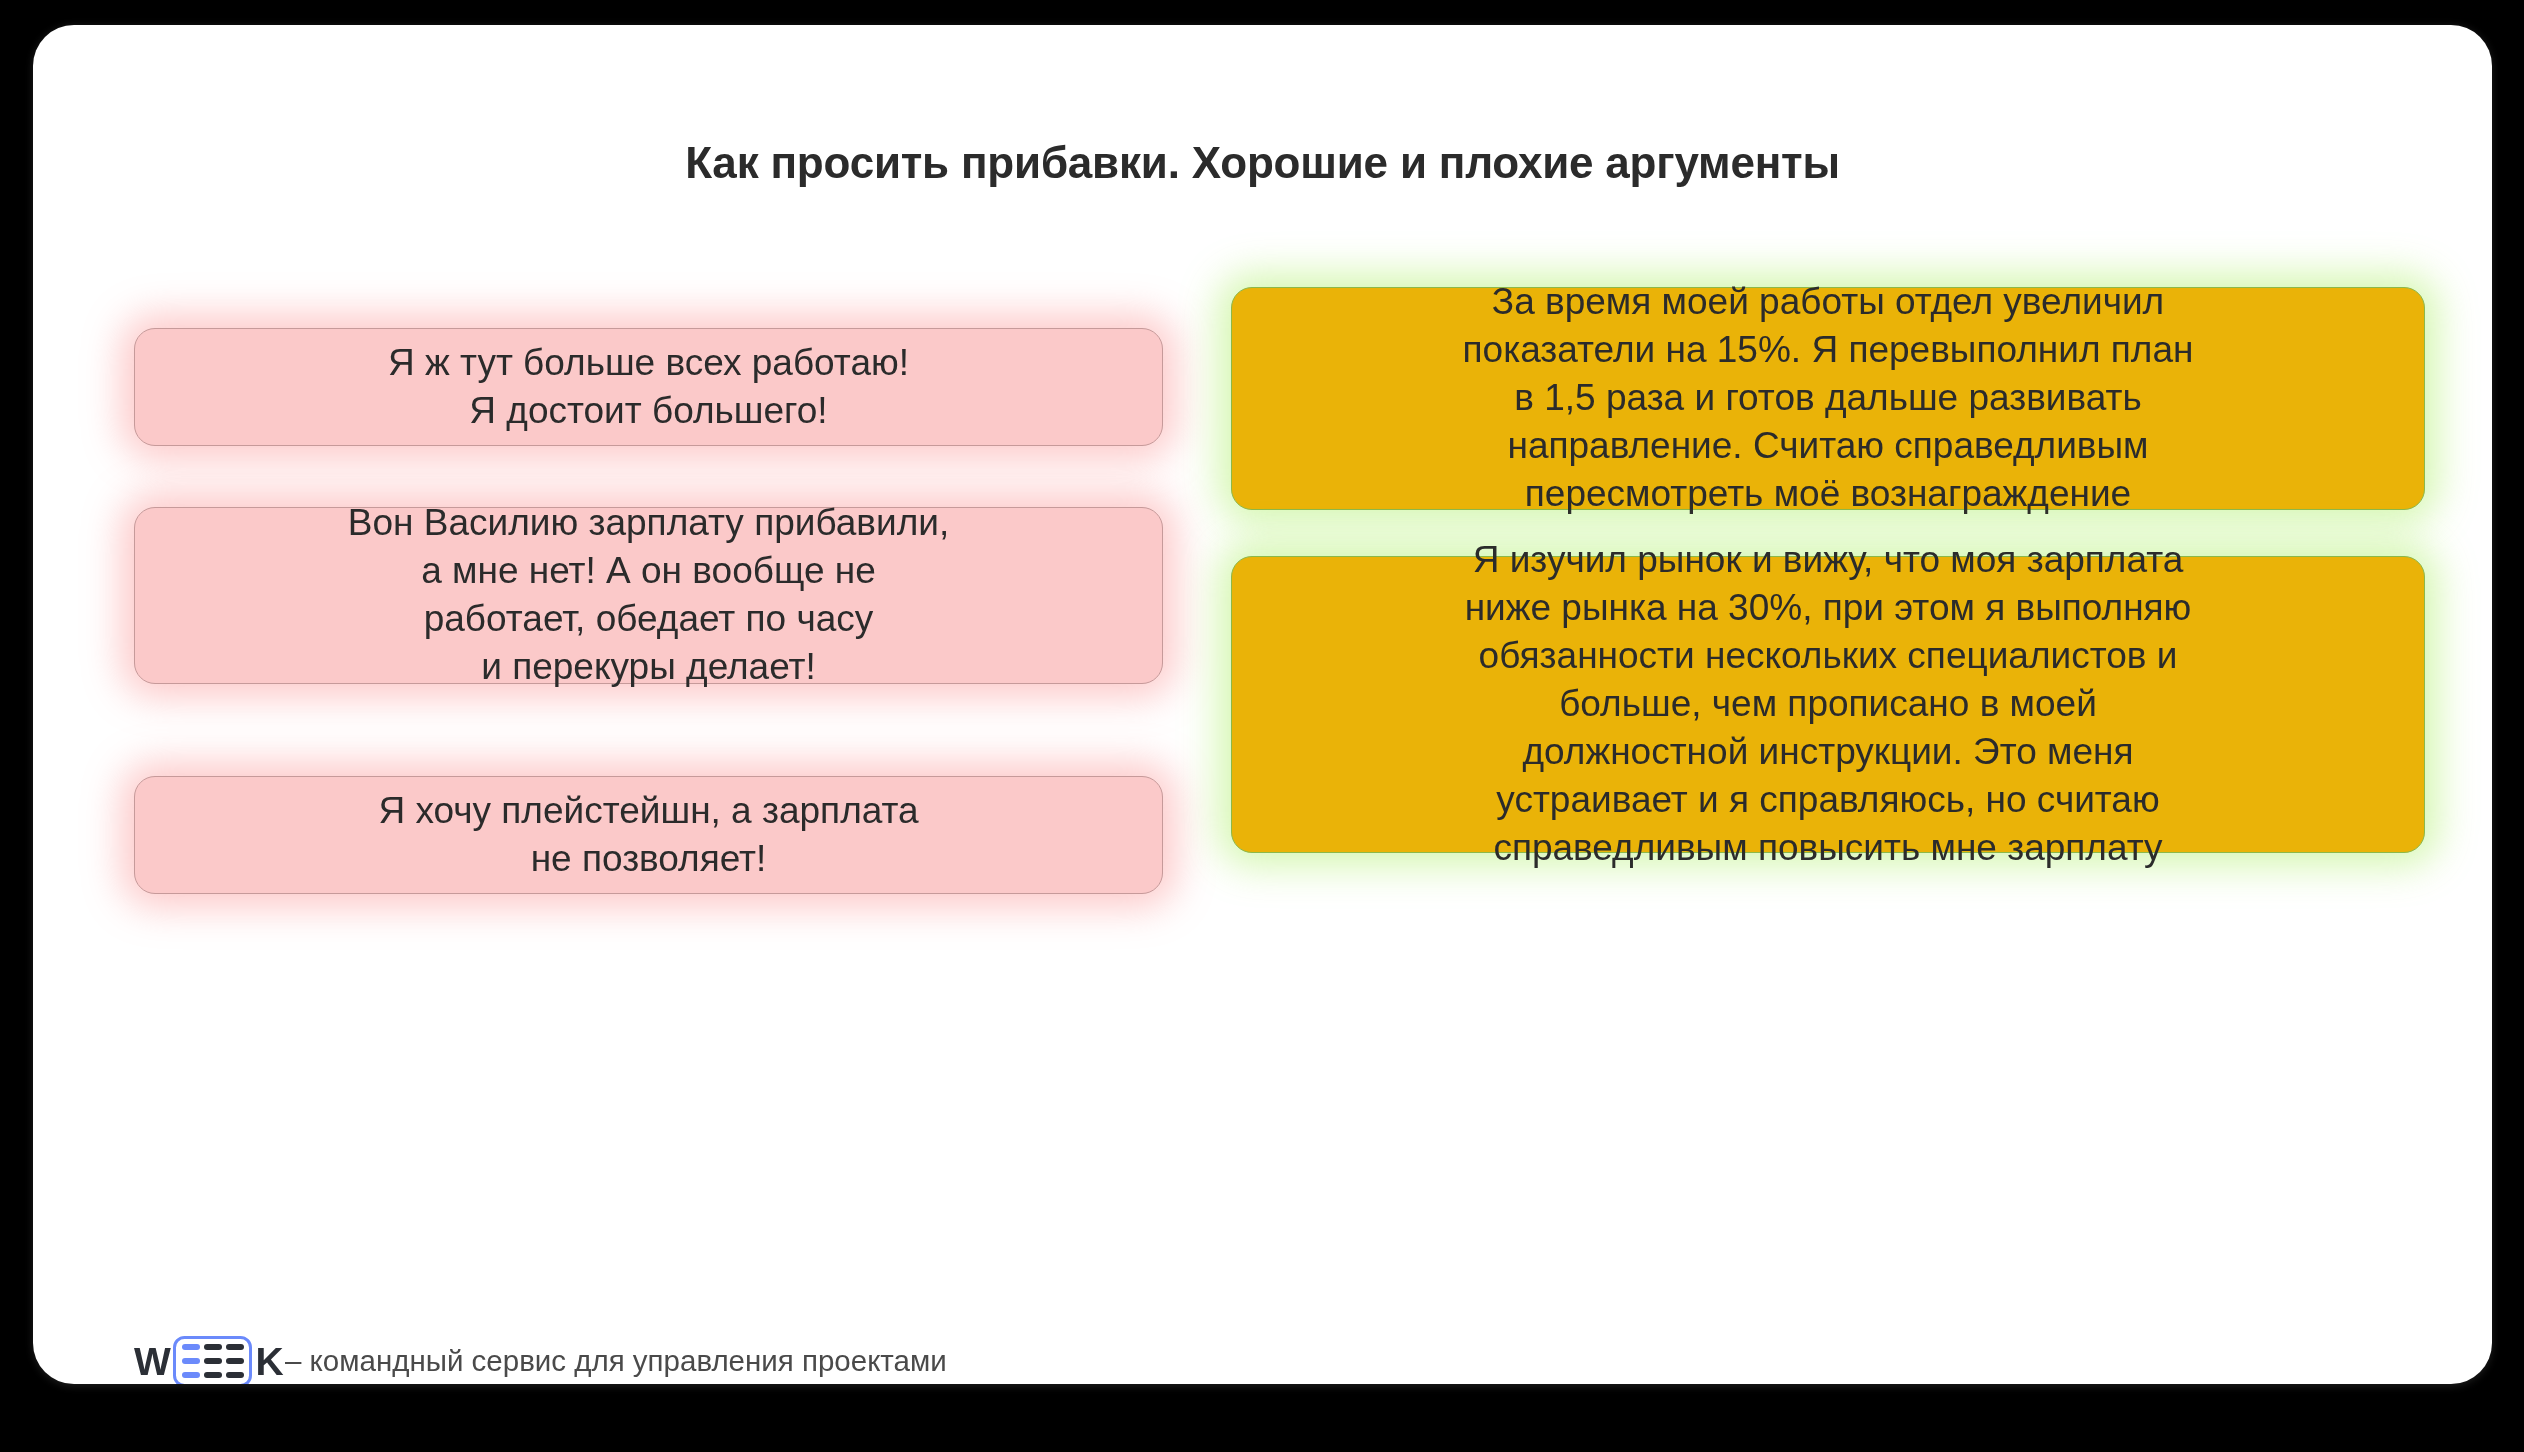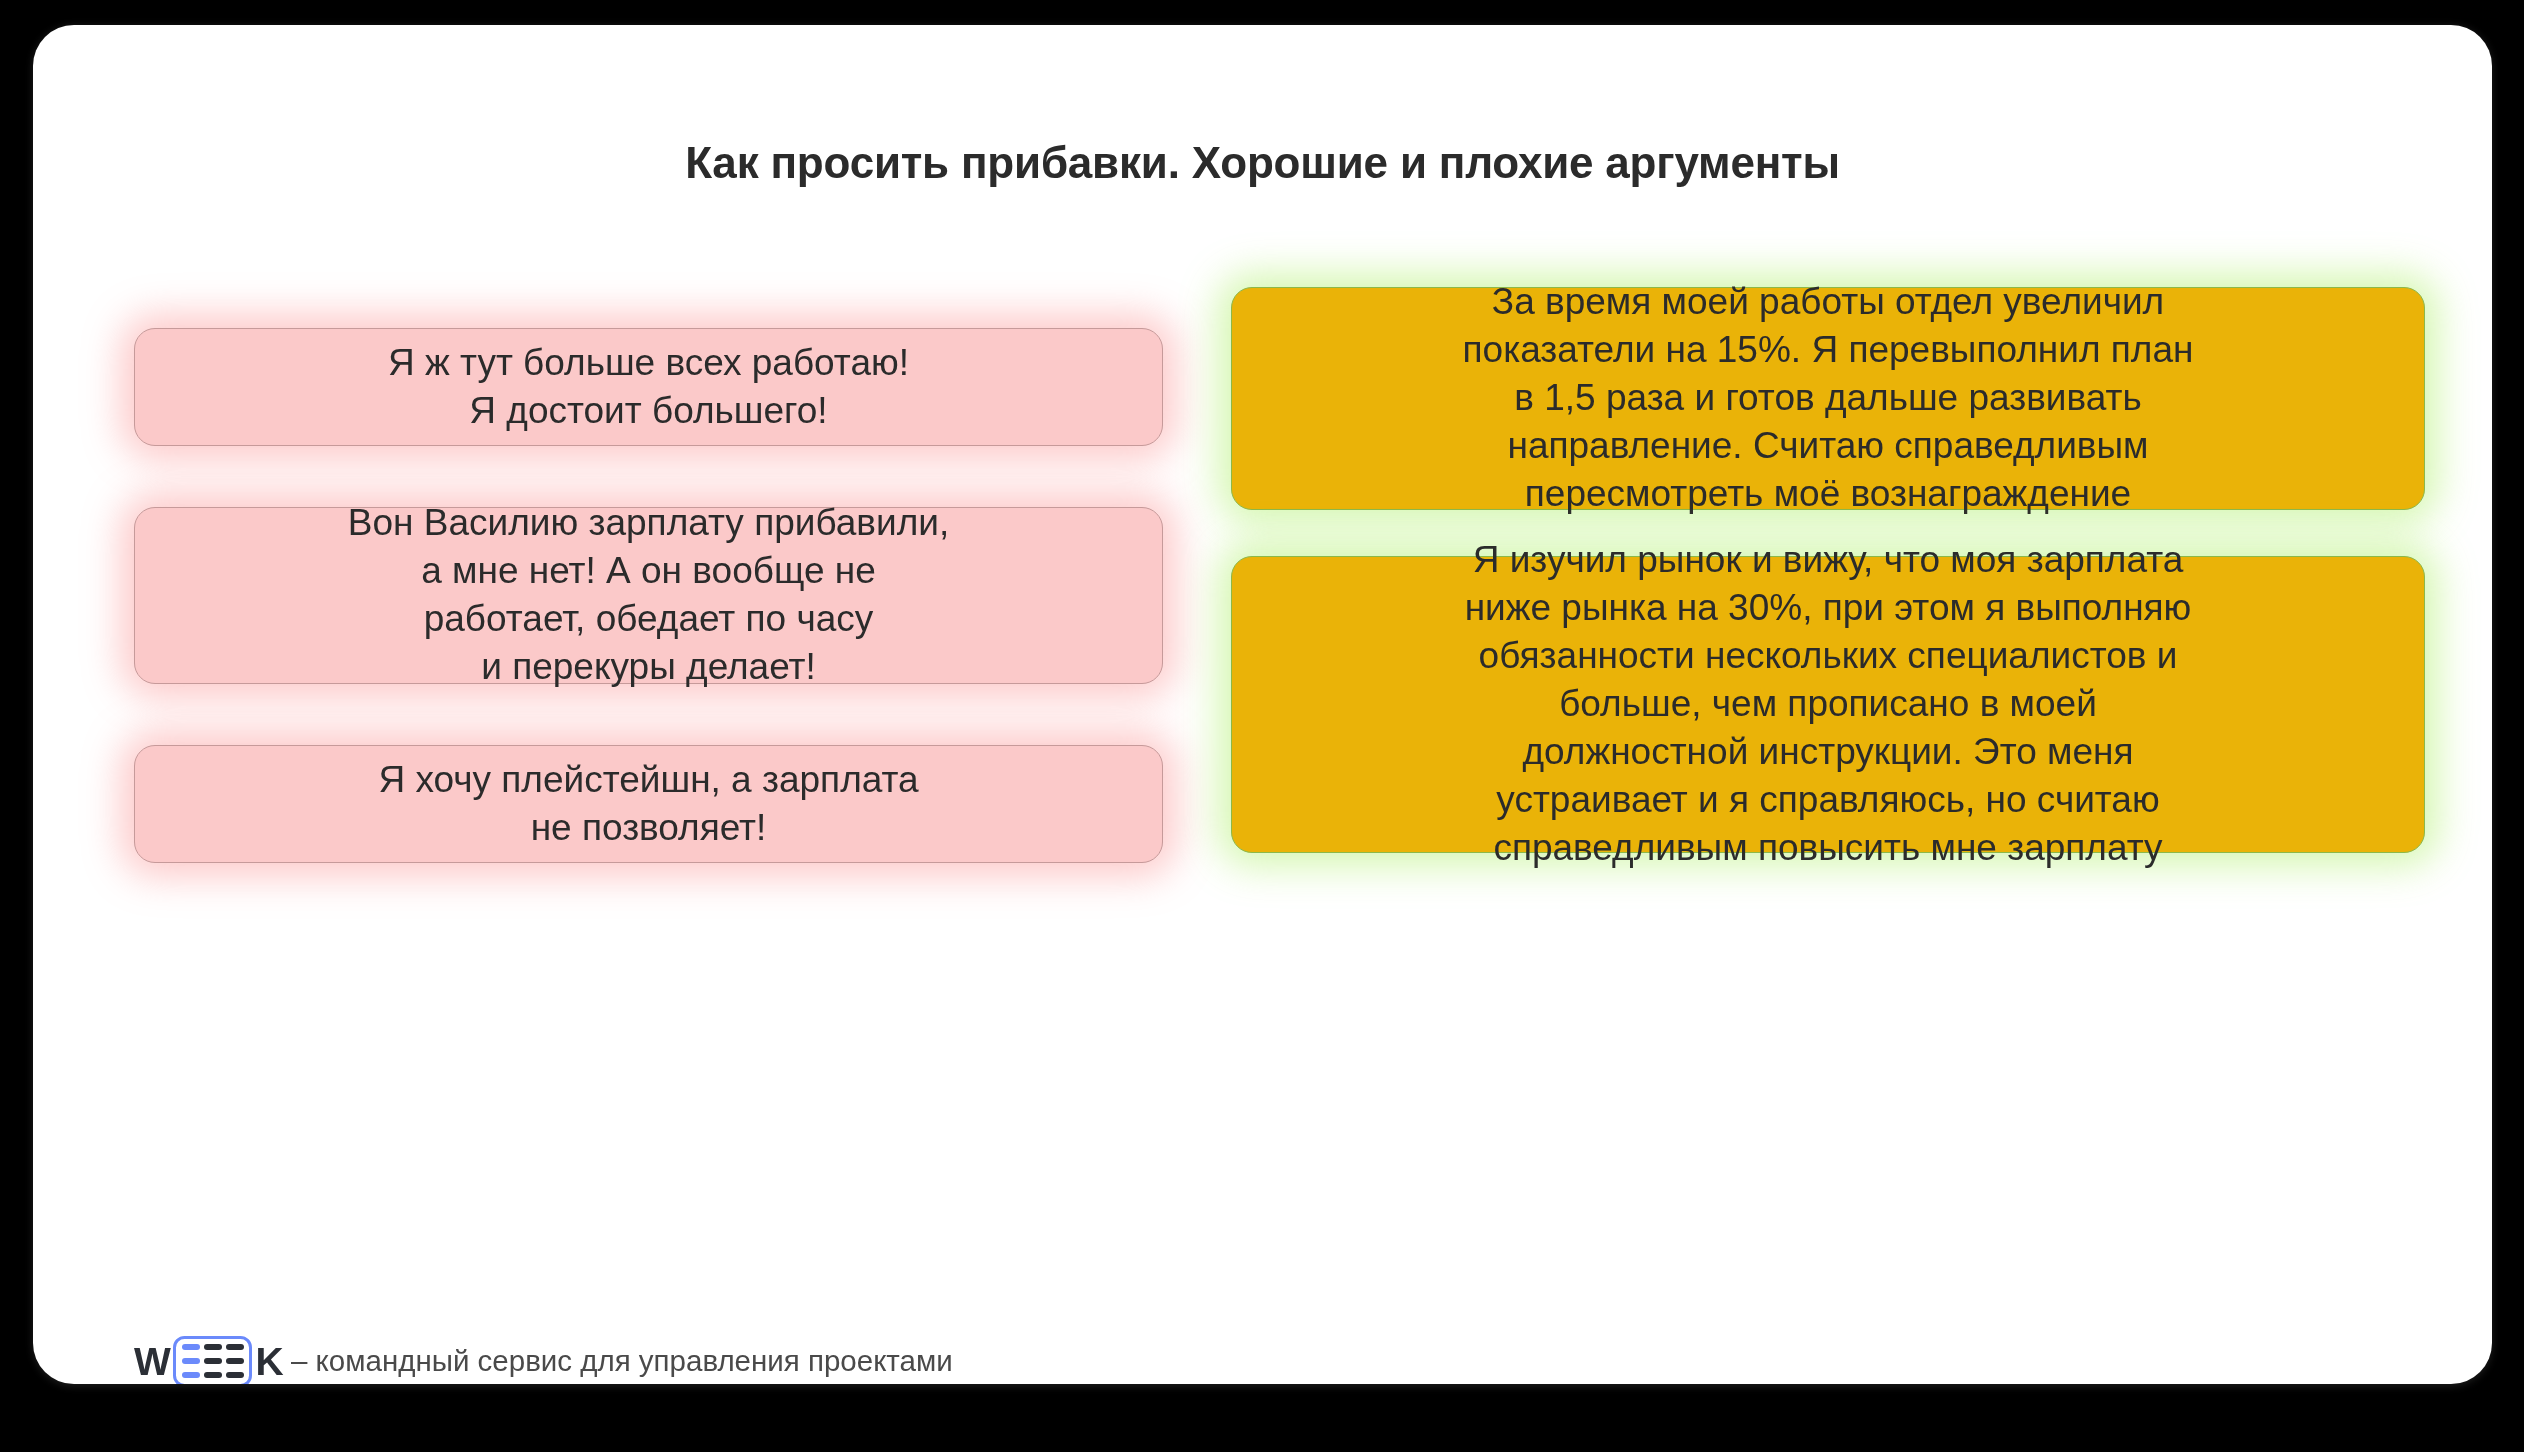--- a/index.html
+++ b/index.html
@@ -64,21 +64,21 @@
     background:#fbc9c9;
     border:1.6px solid #c69a9a;
     box-shadow:0 0 38px 13px rgba(251,120,120,0.40);
   }
   .card-good {
     background:#eab308;
     border:1.6px solid #8cb84a;
     box-shadow:0 0 38px 13px rgba(150,235,60,0.40);
   }
   .bad-1 { height:118px; margin-bottom:61px; }
-  .bad-2 { height:177px; margin-bottom:61px; }
+  .bad-2 { height:177px; margin-bottom:92px; }
   .bad-3 { height:118px;border-radius:21px; }
   .good-1 { height:223px; margin-bottom:46px; }
   .good-2 { height:297px; }
   .card-text { display:block; width:100%; white-space:pre-line; }
 
   
   .footer {
     position:absolute;
     left:101px; top:1312px;
     display:flex;
@@ -118,21 +118,21 @@
   }
   .mark-bar {
     height:5.7px;
     border-radius:3.3px;
     background:#2b2f36;
   }
   .mark-col.accent .mark-bar { background:#6b8afb; }
   .footer-text {
     font-size:29.5px;
     color:#4a4a4a;
-    margin-left:8px;
+    margin-left:2px;
     white-space:nowrap;
   }
 </style>
 </head>
 <body>
 
 <div id="root">
   <div class="page-card">
 
     <div class="title">Как просить прибавки. Хорошие и плохие аргументы</div>

